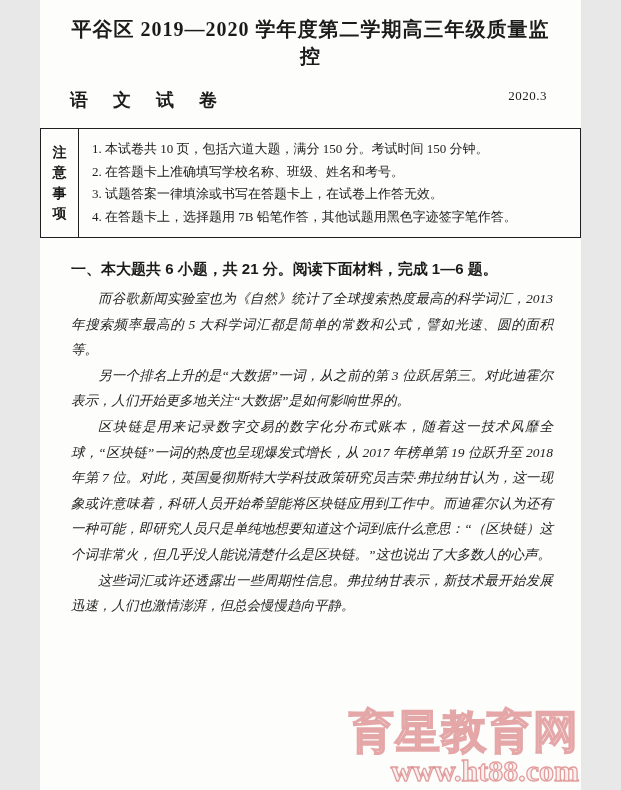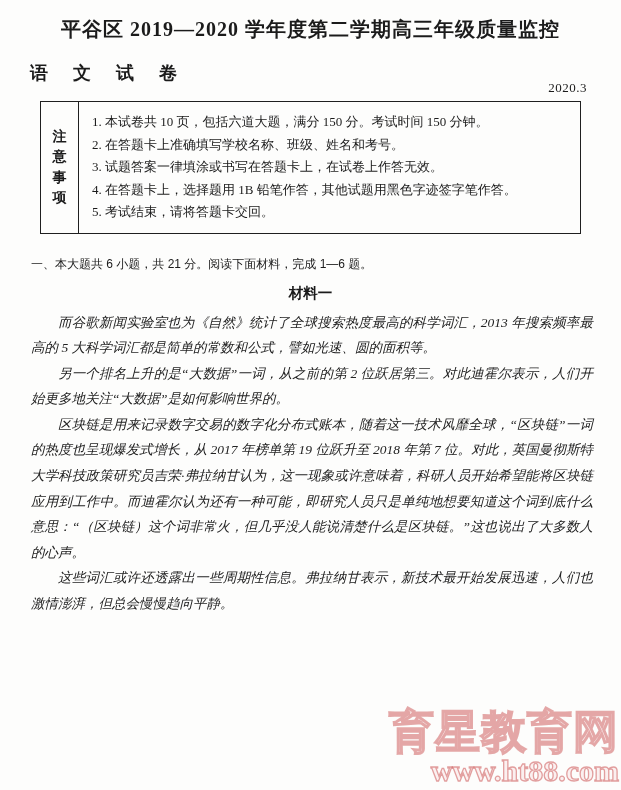--- a/index.html
+++ b/index.html
@@ -1,21 +1,21 @@
 <!DOCTYPE html>
 <html><head>
 <meta charset="utf-8">
 <style>
   * { box-sizing: border-box; }
   html, body { margin: 0; padding: 0; }
   body { background: #e8e8e8; }
 
   .page {
     position: relative;
-    width: 621px;
+    width: 541px;
     height: 790px;
     margin: 0 auto;
     background: #fdfdfc;
     color: #1b1b1b;
     overflow: hidden;
     font-family: "Liberation Serif", serif;
   }
 
   .doc-title {
     margin: 16px 30px 0;
@@ -34,21 +34,21 @@
   .subject-title {
     text-align: left;
     font-size: 18px;
     font-weight: bold;
     letter-spacing: 10px;
     font-family: "Liberation Sans", sans-serif;
   }
   .exam-date {
     position: absolute;
     right: 4px;
-    top: 19px;
+    top: 0;
     font-size: 13px;
     letter-spacing: 0.5px;
   }
 
   .notice-box {
     width: 541px;
     margin: 16px auto 0;
     border: 1.6px solid #1f1f1f;
     display: flex;
     align-items: stretch;
@@ -75,22 +75,22 @@
   }
   .notice-item {
     font-size: 13px;
     line-height: 22.5px;
     white-space: nowrap;
   }
 
   .section-heading {
     margin: 22px 32px 0 31px;
     font-family: "Liberation Sans", sans-serif;
-    font-weight: normal;
-    font-size: 12px;
+    font-weight: bold;
+    font-size: 15px;
   }
   .material-title {
     margin-top: 11px;
     text-align: center;
     font-family: "Liberation Sans", sans-serif;
     font-weight: bold;
     font-size: 14.5px;
   }
 
   .body-text {
@@ -149,32 +149,30 @@
     <div class="notice-label-cell">
       <span class="notice-label-char">注</span>
       <span class="notice-label-char">意</span>
       <span class="notice-label-char">事</span>
       <span class="notice-label-char">项</span>
     </div>
     <div class="notice-items">
       <div class="notice-item">1. 本试卷共 10 页，包括六道大题，满分 150 分。考试时间 150 分钟。</div>
       <div class="notice-item">2. 在答题卡上准确填写学校名称、班级、姓名和考号。</div>
       <div class="notice-item">3. 试题答案一律填涂或书写在答题卡上，在试卷上作答无效。</div>
-      <div class="notice-item">4. 在答题卡上，选择题用 1B 铅笔作答，其他试题用黑色字迹签字笔作答。</div>
-      <div class="notice-item">5. 考试结束，请将答题卡交回。</div>
+      <div class="notice-item">4. 在答题卡上，选择题用 7B 铅笔作答，其他试题用黑色字迹签字笔作答。</div>
     </div>
   </div>
 
   <div class="section-heading">一、本大题共 6 小题，共 21 分。阅读下面材料，完成 1—6 题。</div>
 
-  <div class="material-title">材料一</div>
 
   <div class="body-text">
     <p>而谷歌新闻实验室也为《自然》统计了全球搜索热度最高的科学词汇，2013 年搜索频率最高的 5 大科学词汇都是简单的常数和公式，譬如光速、圆的面积等。</p>
-    <p>另一个排名上升的是“大数据”一词，从之前的第 2 位跃居第三。对此迪霍尔表示，人们开始更多地关注“大数据”是如何影响世界的。</p>
+    <p>另一个排名上升的是“大数据”一词，从之前的第 3 位跃居第三。对此迪霍尔表示，人们开始更多地关注“大数据”是如何影响世界的。</p>
     <p>区块链是用来记录数字交易的数字化分布式账本，随着这一技术风靡全球，“区块链”一词的热度也呈现爆发式增长，从 2017 年榜单第 19 位跃升至 2018 年第 7 位。对此，英国曼彻斯特大学科技政策研究员吉荣·弗拉纳甘认为，这一现象或许意味着，科研人员开始希望能将区块链应用到工作中。而迪霍尔认为还有一种可能，即研究人员只是单纯地想要知道这个词到底什么意思：“（区块链）这个词非常火，但几乎没人能说清楚什么是区块链。”这也说出了大多数人的心声。</p>
     <p>这些词汇或许还透露出一些周期性信息。弗拉纳甘表示，新技术最开始发展迅速，人们也激情澎湃，但总会慢慢趋向平静。</p>
   </div>
 
   <div class="watermark">
     <div class="watermark-name">育星教育网</div>
     <div class="watermark-url">www.ht88.com</div>
   </div>
 
 </div>

